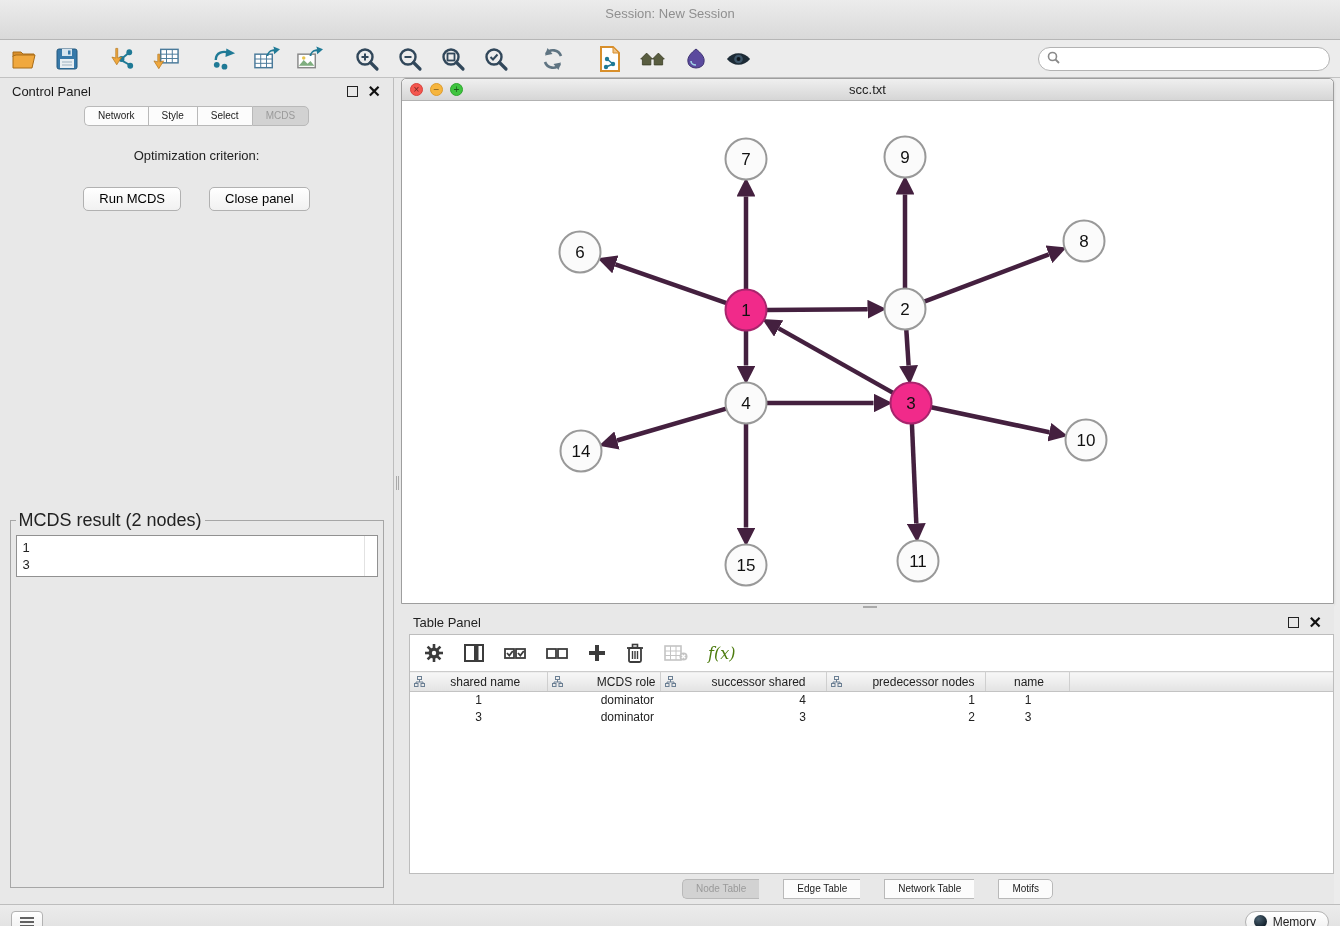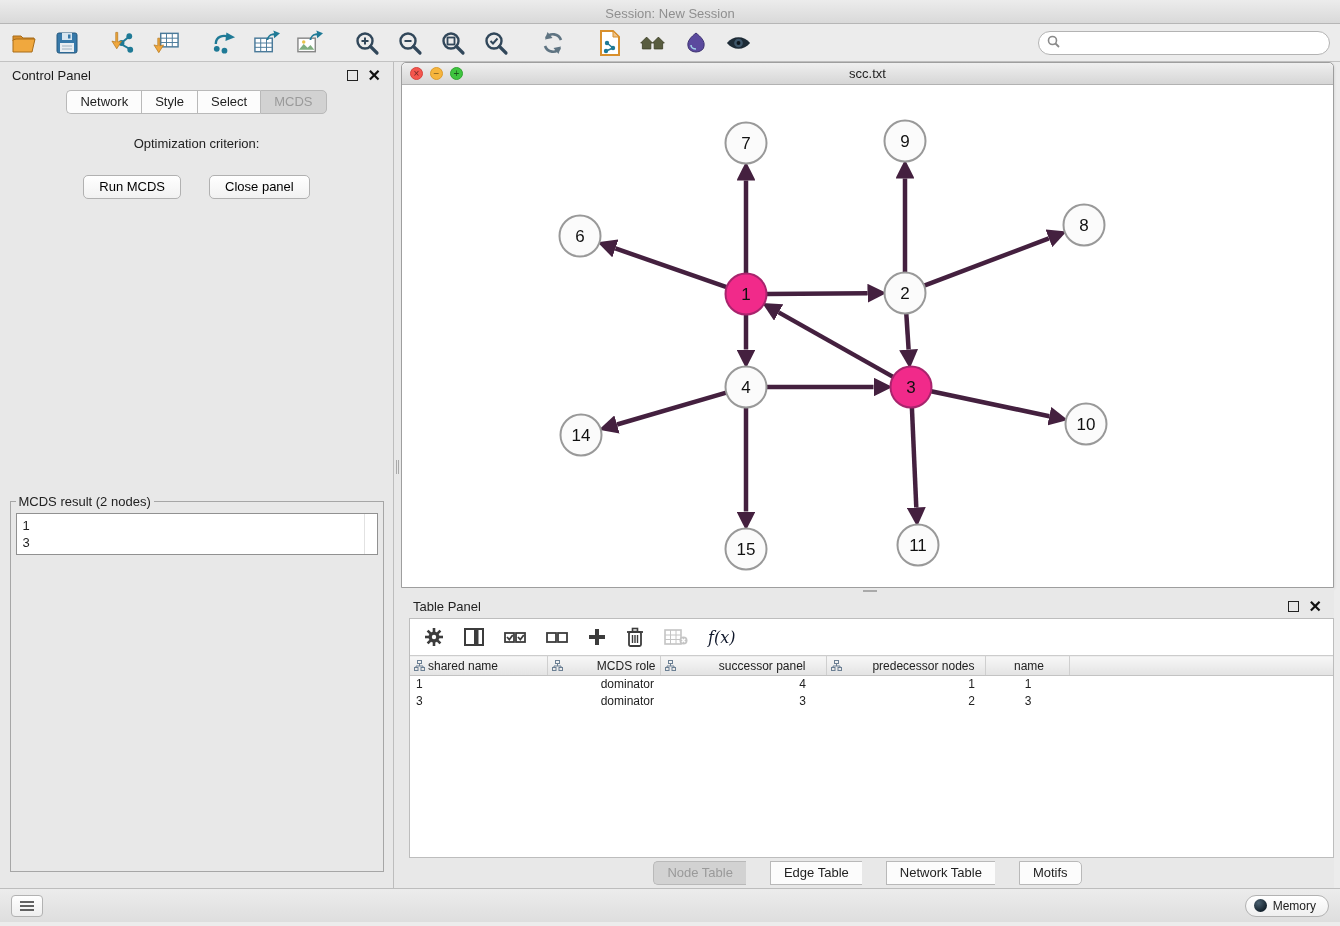--- a/index.html
+++ b/index.html
@@ -1,20 +1,20 @@
 <!DOCTYPE html>
 <html><head>
 <meta charset="utf-8">
 <style>
   * { box-sizing: border-box; margin: 0; padding: 0; }
   html,body { width:1340px; height:926px; overflow:hidden; }
   body { font-family:"Liberation Sans", sans-serif; font-size:13px; background:#ececec; color:#222; }
 
   
-  .titlebar { height:24px; background:linear-gradient(#ececec,#d9d9d9); border-bottom:1px solid #b6b6b6;
+  .titlebar { height:40px; background:linear-gradient(#ececec,#d9d9d9); border-bottom:1px solid #b6b6b6;
               text-align:center; line-height:27px; color:#8f8f8f; font-size:13px; }
 
   
   .toolbar { height:38px; display:flex; align-items:center; padding:0 10px; background:#ececec;
              border-bottom:1px solid #c2c2c2; }
   .tgroup { display:flex; align-items:center; gap:16px; margin-right:30px; }
   .ticon { width:27px; height:27px; display:flex; align-items:center; justify-content:center; cursor:default; }
   .ticon svg { display:block; }
   .search-field { margin-left:auto; width:292px; height:24px; background:#fff; border:1px solid #b3b3b3;
                   border-radius:12px; display:flex; align-items:center; padding:0 8px; gap:6px; }
@@ -25,37 +25,37 @@
 
   
   .control-panel { width:394px; background:#e8e8e8; border-right:1px solid #bdbdbd; display:flex; flex-direction:column; }
   .cp-header { height:26px; display:flex; align-items:center; padding:0 12px; }
   .cp-title { font-size:13px; color:#1a1a1a; }
   .cp-header .winbtns { margin-left:auto; display:flex; gap:10px; align-items:center; }
   .float-box { width:11px; height:11px; border:1.5px solid #222; }
   .x-glyph { font-size:16px; font-weight:bold; color:#111; line-height:11px; }
 
   .cp-tabs { display:flex; justify-content:center; margin-top:2px; }
-  .tab { padding:3px 13px 4px; background:#fcfcfc; border:1px solid #b9b9b9; font-size:13px; border-right:none; }
+  .tab { padding:3px 13px 4px; background:#fcfcfc; border:1px solid #b9b9b9; font-size:10px; border-right:none; }
   .tab:first-child { border-radius:5px 0 0 5px; }
   .tab:last-child { border-right:1px solid #b9b9b9; border-radius:0 5px 5px 0; }
   .tab.active { background:#d2d2d2; color:#9a9a9a; }
 
   .cp-body { flex:1; display:flex; flex-direction:column; align-items:center; padding-top:22px; }
   .opt-label { font-size:13px; margin-bottom:10px; }
   .criterion-select { width:310px; height:25px; background:#fff; border:1px solid #ababab; border-radius:5px;
                       display:flex; align-items:center; padding:0 9px; font-size:13px; }
   .stepper { margin-left:auto; display:flex; flex-direction:column; line-height:5px; color:#555; font-size:8px; }
   .btn-row { display:flex; gap:28px; margin-top:14px; }
   .mac-btn { padding:3px 15px 4px; background:linear-gradient(#ffffff,#f1f1f1); border:1px solid #b1b1b1;
              border-radius:5px; font-size:13px; font-family:inherit; }
 
   .result-field { margin-top:auto; width:374px; margin-bottom:16px; border:1px solid #a6a6a6; padding:4px 5px 5px;
                   height:378px; display:flex; }
-  .result-field legend { font-size:13px; padding:0 3px; }
+  .result-field legend { font-size:18px; padding:0 3px; }
   .result-list { flex:1; background:#fff; border:1px solid #919191; display:flex; }
   .result-lines { flex:1; padding:3px 6px; font-size:13px; line-height:17px; }
   .result-scroll { width:13px; border-left:1px solid #e2e2e2; }
 
   
   .v-splitter { width:7px; background:#e8e8e8; position:relative; }
   .v-splitter .grip { position:absolute; top:398px; left:2px; width:3px; height:14px;
                       border-left:1px solid #aaa; border-right:1px solid #aaa; }
   .h-splitter { height:6px; background:#e8e8e8; position:relative; }
   .h-splitter .grip { position:absolute; left:462px; top:2px; height:2px; width:14px;
@@ -77,29 +77,29 @@
   .net-canvas { flex:1; overflow:hidden; }
   #graph text { font-family:"Liberation Sans", sans-serif; font-size:17px; fill:#111; }
 
   
   .table-panel { flex:1; display:flex; flex-direction:column; background:#e8e8e8; }
   .tp-header { height:24px; display:flex; align-items:center; padding:0 12px; }
   .tp-header .winbtns { margin-left:auto; display:flex; gap:10px; align-items:center; }
   .table-box { flex:1; margin:0 0 0 8px; background:#fff; border:1px solid #bdbdbd; display:flex; flex-direction:column; overflow:hidden; }
   .table-toolbar { height:36px; display:flex; align-items:center; gap:20px; padding:0 14px; background:#fff; }
   .tbicon { display:flex; align-items:center; justify-content:center; height:24px; }
-  .fx-label { font-family:"DejaVu Serif", serif; font-style:italic; font-size:16px; color:#0f172a; }
+  .fx-label { font-family:"DejaVu Serif", serif; font-style:italic; font-size:16px; color:#4d7c0f; }
 
   table.node-table { border-collapse:collapse; width:100%; table-layout:fixed; font-size:12px; }
   .node-table thead th { height:20px; background:linear-gradient(#f7f7f7,#e3e3e3); border-top:1px solid #cccccc;
                          border-bottom:1px solid #c3c3c3; border-right:1px solid #cfcfcf; font-weight:normal;
                          position:relative; text-align:center; padding:0 4px 0 18px; }
   .th-icon { position:absolute; left:4px; top:4px; }
   .node-table td { height:17px; padding:0 6px; white-space:nowrap; }
-  .node-table .col0 { width:137px; text-align:left; }
+  .node-table .col0 { width:137px; text-align:center; }
   .node-table .col1 { width:113px; text-align:right; }
   .node-table .col2 { width:166px; text-align:right; padding-right:20px; }
   .node-table .col3 { width:159px; text-align:right; padding-right:10px; }
   .node-table .col4 { width:84px;  text-align:center; padding-left:8px; }
   .node-table .colfill { width:auto; border-right:none; }
   .table-fill { flex:1; background:#fff; }
 
   .tp-tabs { height:30px; display:flex; justify-content:center; align-items:center; background:#e8e8e8;gap:24px; }
   .tp-tabs .tab:first-child { border-radius:5px 0 0 5px; }
 
@@ -516,21 +516,21 @@
               <th class="col2">
                 <span class="th-icon"><svg width="11" height="11" viewBox="0 0 11 11">
                       <rect x="3.5" y="0.5" width="4" height="3" fill="none" stroke="#6b7f93"></rect>
                       <line x1="5.5" y1="3.5" x2="5.5" y2="6" stroke="#6b7f93"></line>
                       <line x1="2" y1="6" x2="9" y2="6" stroke="#6b7f93"></line>
                       <line x1="2" y1="6" x2="2" y2="7.5" stroke="#6b7f93"></line>
                       <line x1="9" y1="6" x2="9" y2="7.5" stroke="#6b7f93"></line>
                       <rect x="0.5" y="7.5" width="3.5" height="3" fill="none" stroke="#6b7f93"></rect>
                       <rect x="7" y="7.5" width="3.5" height="3" fill="none" stroke="#6b7f93"></rect>
                     </svg></span>
-                <span>successor panel</span>
+                <span>successor shared</span>
               </th>
               <th class="col3">
                 <span class="th-icon"><svg width="11" height="11" viewBox="0 0 11 11">
                       <rect x="3.5" y="0.5" width="4" height="3" fill="none" stroke="#6b7f93"></rect>
                       <line x1="5.5" y1="3.5" x2="5.5" y2="6" stroke="#6b7f93"></line>
                       <line x1="2" y1="6" x2="9" y2="6" stroke="#6b7f93"></line>
                       <line x1="2" y1="6" x2="2" y2="7.5" stroke="#6b7f93"></line>
                       <line x1="9" y1="6" x2="9" y2="7.5" stroke="#6b7f93"></line>
                       <rect x="0.5" y="7.5" width="3.5" height="3" fill="none" stroke="#6b7f93"></rect>
                       <rect x="7" y="7.5" width="3.5" height="3" fill="none" stroke="#6b7f93"></rect>

